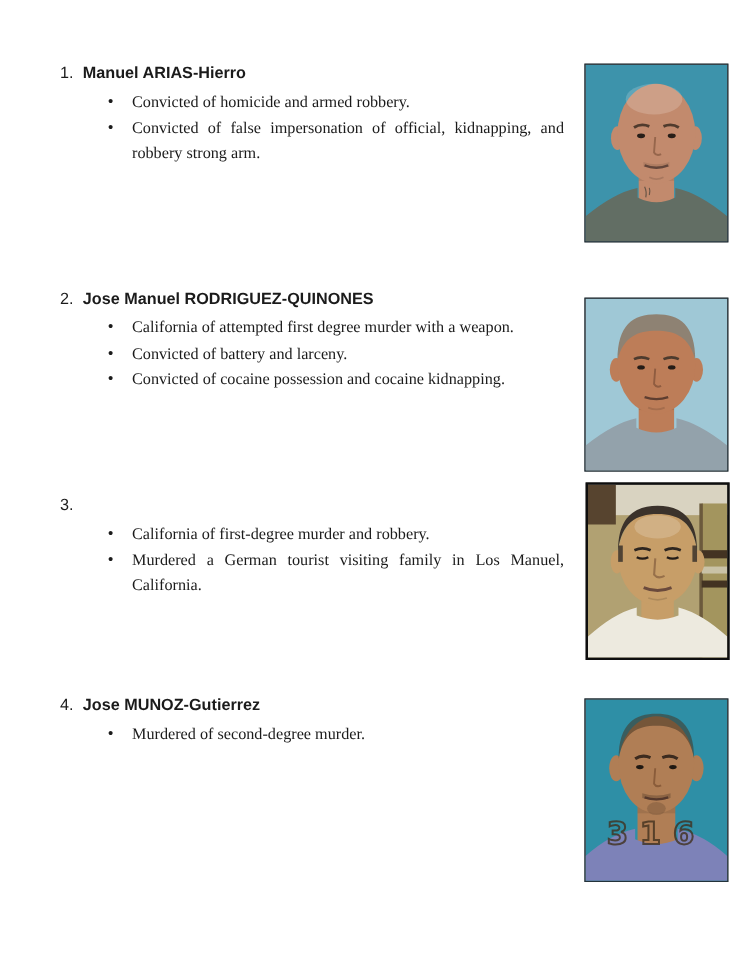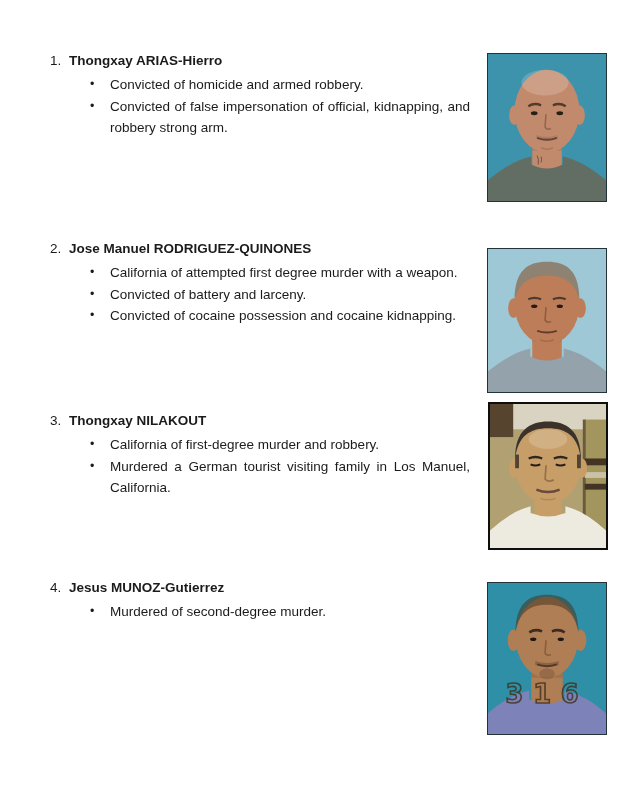--- a/index.html
+++ b/index.html
@@ -19,41 +19,41 @@
     width: 420px;
     font-size: 13.5px;
     line-height: 21.4px;
   }
   .entry-head { display: flex; }
   .entry-head .num { width: 19px; flex: none; }
   .entry-head .name { font-weight: bold; }
   ul.bullets { list-style: none; margin-top: 3px; padding-left: 40px; }
   ul.bullets li { display: flex; }
   ul.bullets .dot { width: 20px; flex: none; font-size: 12.5px; }
-  ul.bullets .btext { flex: 1; text-align: justify; }
+  ul.bullets .btext { flex: 1; text-align: justify; font-family: Liberation Serif, serif; }
 
   figure.photo {
     position: absolute;
     left: 487px;
     width: 120px;
     border: 1px solid #24333a;
     background: #737373;
   }
   figure.photo.thick-border { border: 2px solid #0e0e0e; left: 488px; }
   figure.photo svg { display: block; width: 100%; height: 100%; }
 </style>
 </head>
 <body>
 
 <div class="page">
 
   <section class="entry" style="top:50px">
     <div class="entry-head">
       <span class="num">1.</span>
-      <span class="name">Thongxay ARIAS-Hierro</span>
+      <span class="name">Manuel ARIAS-Hierro</span>
     </div>
     <ul class="bullets">
       <li>
         <span class="dot">•</span>
         <span class="btext">Convicted of homicide and armed robbery.</span>
       </li>
       <li>
         <span class="dot">•</span>
         <span class="btext">Convicted of false impersonation of official, kidnapping, and robbery strong arm.</span>
       </li>
@@ -119,21 +119,20 @@
       <ellipse cx="73" cy="58" rx="3.2" ry="1.8" fill="#241c17"></ellipse>
       <path d="M59,59 L58,72 Q60,75.5 64,73.5" stroke="#8f5c40" stroke-width="1.6" fill="none"></path>
       <path d="M50,83 Q60,86.5 70,83" stroke="#5e3e30" stroke-width="2" fill="none"></path>
       <path d="M53,92 Q60,95 67,92" stroke="#00000020" stroke-width="1.5" fill="none"></path>
     </svg>
   </figure>
 
   <section class="entry" style="top:410px">
     <div class="entry-head">
       <span class="num">3.</span>
-      <span class="name">Thongxay NILAKOUT</span>
     </div>
     <ul class="bullets">
       <li>
         <span class="dot">•</span>
         <span class="btext">California of first-degree murder and robbery.</span>
       </li>
       <li>
         <span class="dot">•</span>
         <span class="btext">Murdered a German tourist visiting family in Los Manuel, California.</span>
       </li>
@@ -166,21 +165,21 @@
       <path d="M68,62 q5,2.5 10,0" stroke="#241c17" stroke-width="2" fill="none"></path>
       <path d="M58,63 L57,77 Q60,81 66,78" stroke="#97704a" stroke-width="1.8" fill="none"></path>
       <path d="M48,88 Q60,93 72,88" stroke="#6a4a3c" stroke-width="2.5" fill="none"></path>
       <path d="M52,97 Q60,100 68,97" stroke="#00000022" stroke-width="1.5" fill="none"></path>
     </svg>
   </figure>
 
   <section class="entry" style="top:577px">
     <div class="entry-head">
       <span class="num">4.</span>
-      <span class="name">Jesus MUNOZ-Gutierrez</span>
+      <span class="name">Jose MUNOZ-Gutierrez</span>
     </div>
     <ul class="bullets">
       <li>
         <span class="dot">•</span>
         <span class="btext">Murdered of second-degree murder.</span>
       </li>
     </ul>
   </section>
 
   <figure class="photo" style="top:582px;height:153px">

